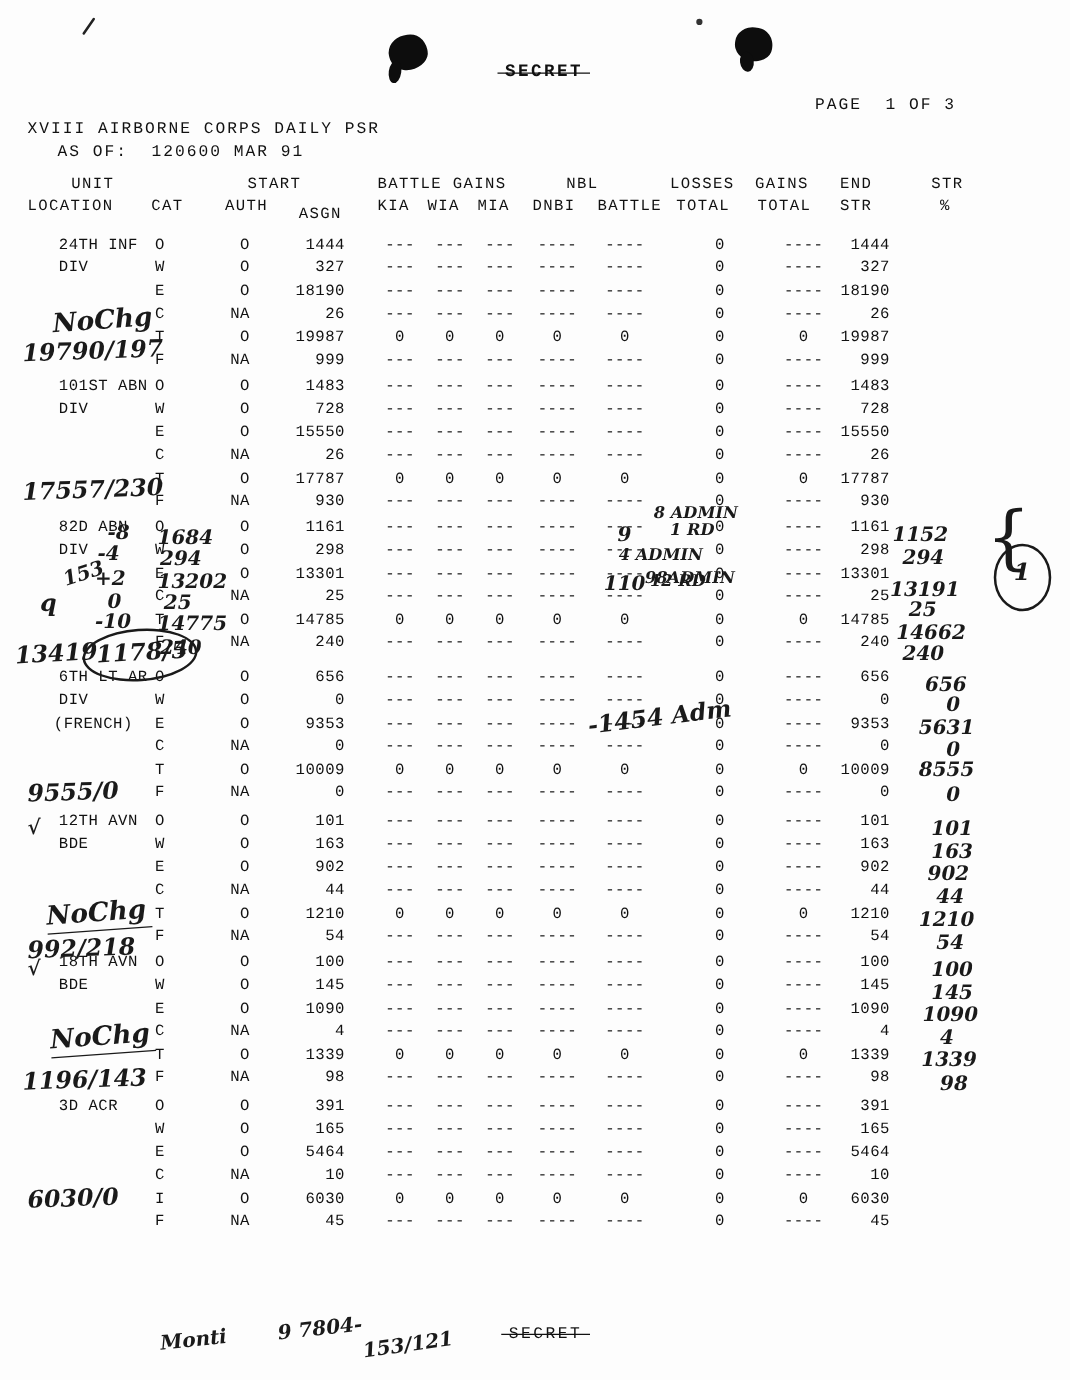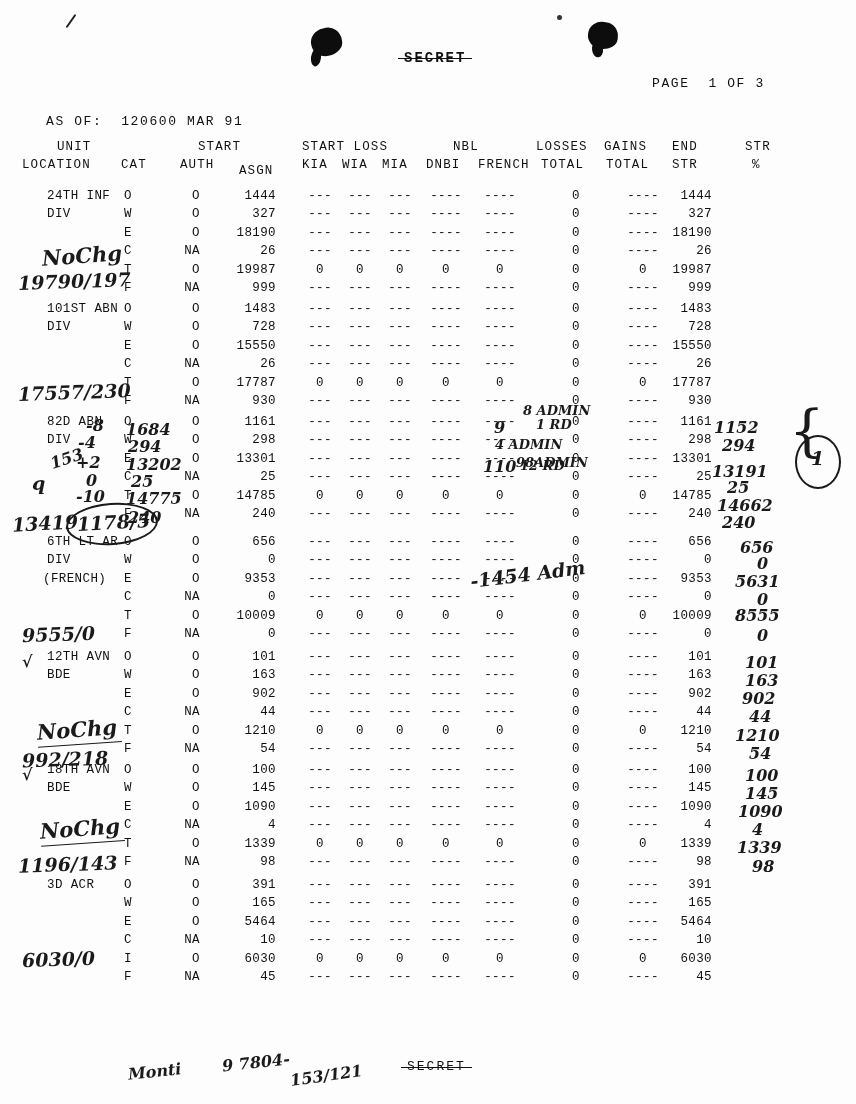--- a/index.html
+++ b/index.html
@@ -162,40 +162,41 @@
   <div class="blob b2"></div>
   <div class="tick-mark"></div>
   <div class="dot-top"></div>
 
   <div class="secret-top">
     <span class="strike">SECRET</span>
   </div>
 
   <div class="abs mono13" style="left:652px; top:76px; letter-spacing:1.6px;">PAGE  1 OF 3</div>
 
+  <div class="abs mono13" style="left:22px; top:95px; letter-spacing:1.6px;">XVIII AIRBORNE CORPS DAILY PSR</div>
   <div class="abs mono13" style="left:46px; top:114px; letter-spacing:1.6px;">AS OF:  120600 MAR 91</div>
 
   <div class="hdr" style="left:57px;  top:140px;">UNIT</div>
   <div class="hdr" style="left:198px; top:140px;">START</div>
-  <div class="hdr" style="left:302px; top:140px;">START LOSS</div>
+  <div class="hdr" style="left:302px; top:140px;">BATTLE GAINS</div>
   <div class="hdr" style="left:453px; top:140px;">NBL</div>
   <div class="hdr" style="left:536px; top:140px;">LOSSES</div>
   <div class="hdr" style="left:604px; top:140px;">GAINS</div>
   <div class="hdr" style="left:672px; top:140px;">END</div>
   <div class="hdr" style="left:745px; top:140px;">STR</div>
 
   <div class="hdr" style="left:22px;  top:158px;">LOCATION</div>
   <div class="hdr" style="left:121px; top:158px;">CAT</div>
   <div class="hdr" style="left:180px; top:158px;">AUTH</div>
   <div class="hdr" style="left:239px; top:164px;">ASGN</div>
   <div class="hdr" style="left:302px; top:158px;">KIA</div>
   <div class="hdr" style="left:342px; top:158px;">WIA</div>
   <div class="hdr" style="left:382px; top:158px;">MIA</div>
   <div class="hdr" style="left:426px; top:158px;">DNBI</div>
-  <div class="hdr" style="left:478px; top:158px;">FRENCH</div>
+  <div class="hdr" style="left:478px; top:158px;">BATTLE</div>
   <div class="hdr" style="left:541px; top:158px;">TOTAL</div>
   <div class="hdr" style="left:606px; top:158px;">TOTAL</div>
   <div class="hdr" style="left:672px; top:158px;">STR</div>
   <div class="hdr" style="left:752px; top:158px;">%</div>
 
   <div class="tbl" id="table-body">
       <div class="row" style="top: 189px; left: 47px;">24TH INF</div>
       <div class="row" style="top: 207.4px; left: 47px;">DIV</div>
       <div class="row" style="top: 189px; left: 124px;">O</div>
       <div class="row" style="top: 189px; left: 0px; width: 200px; text-align: right;">O</div>

